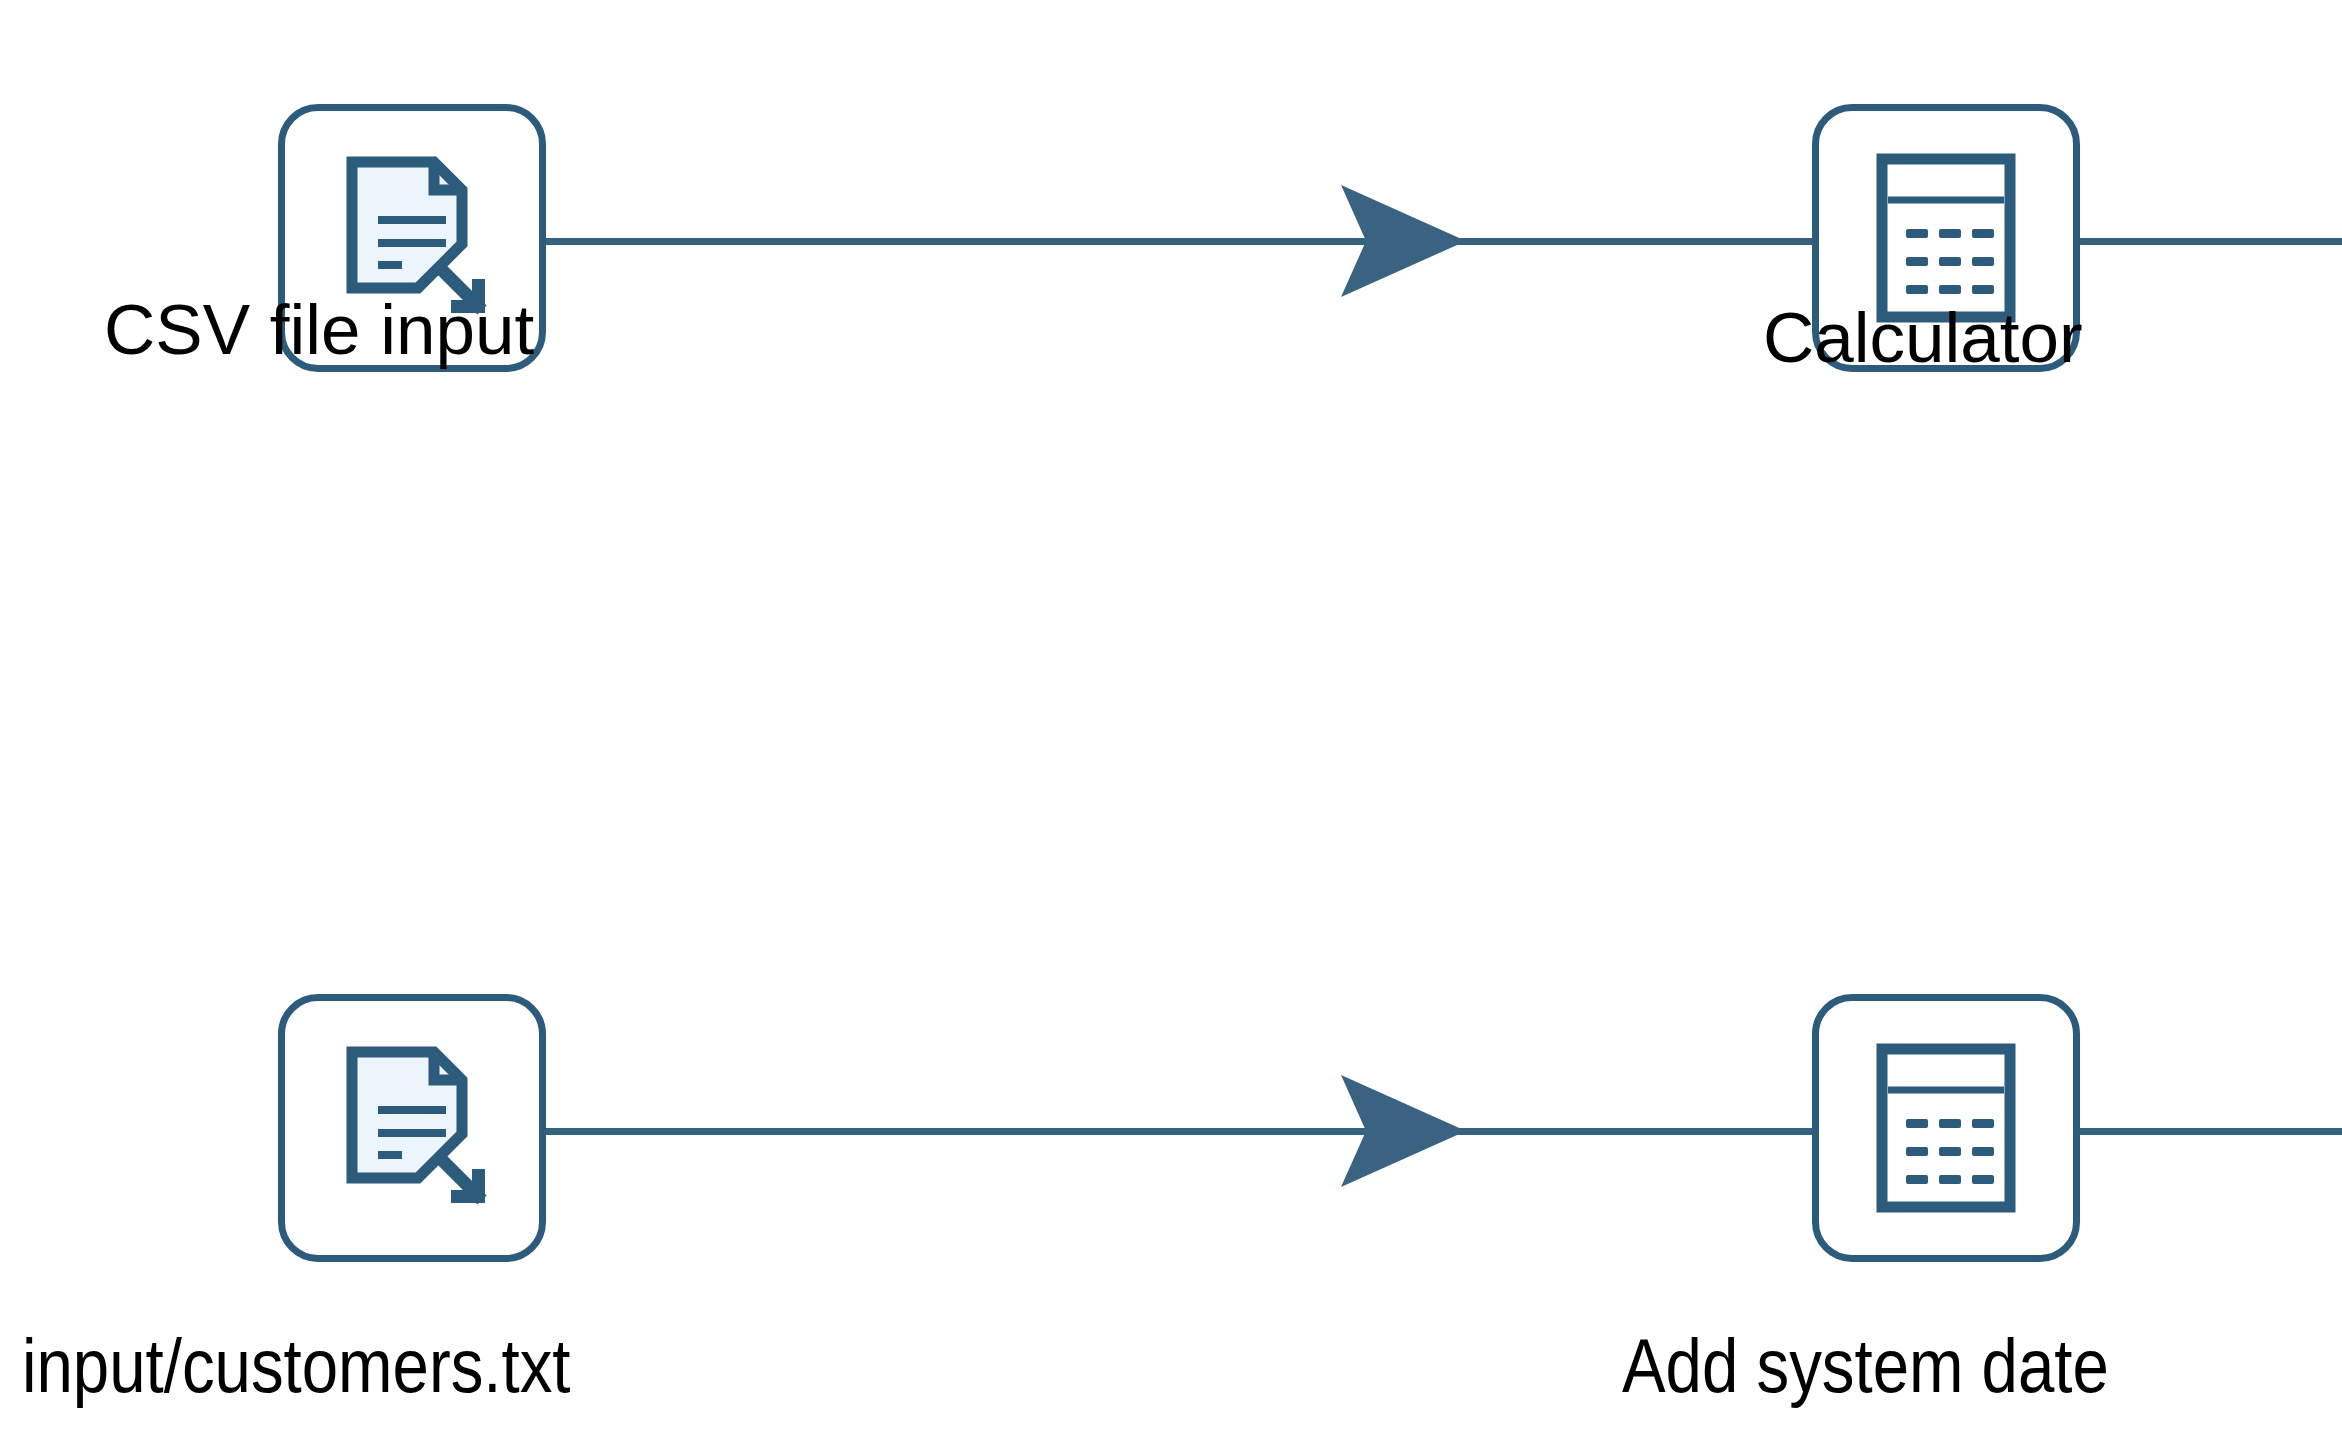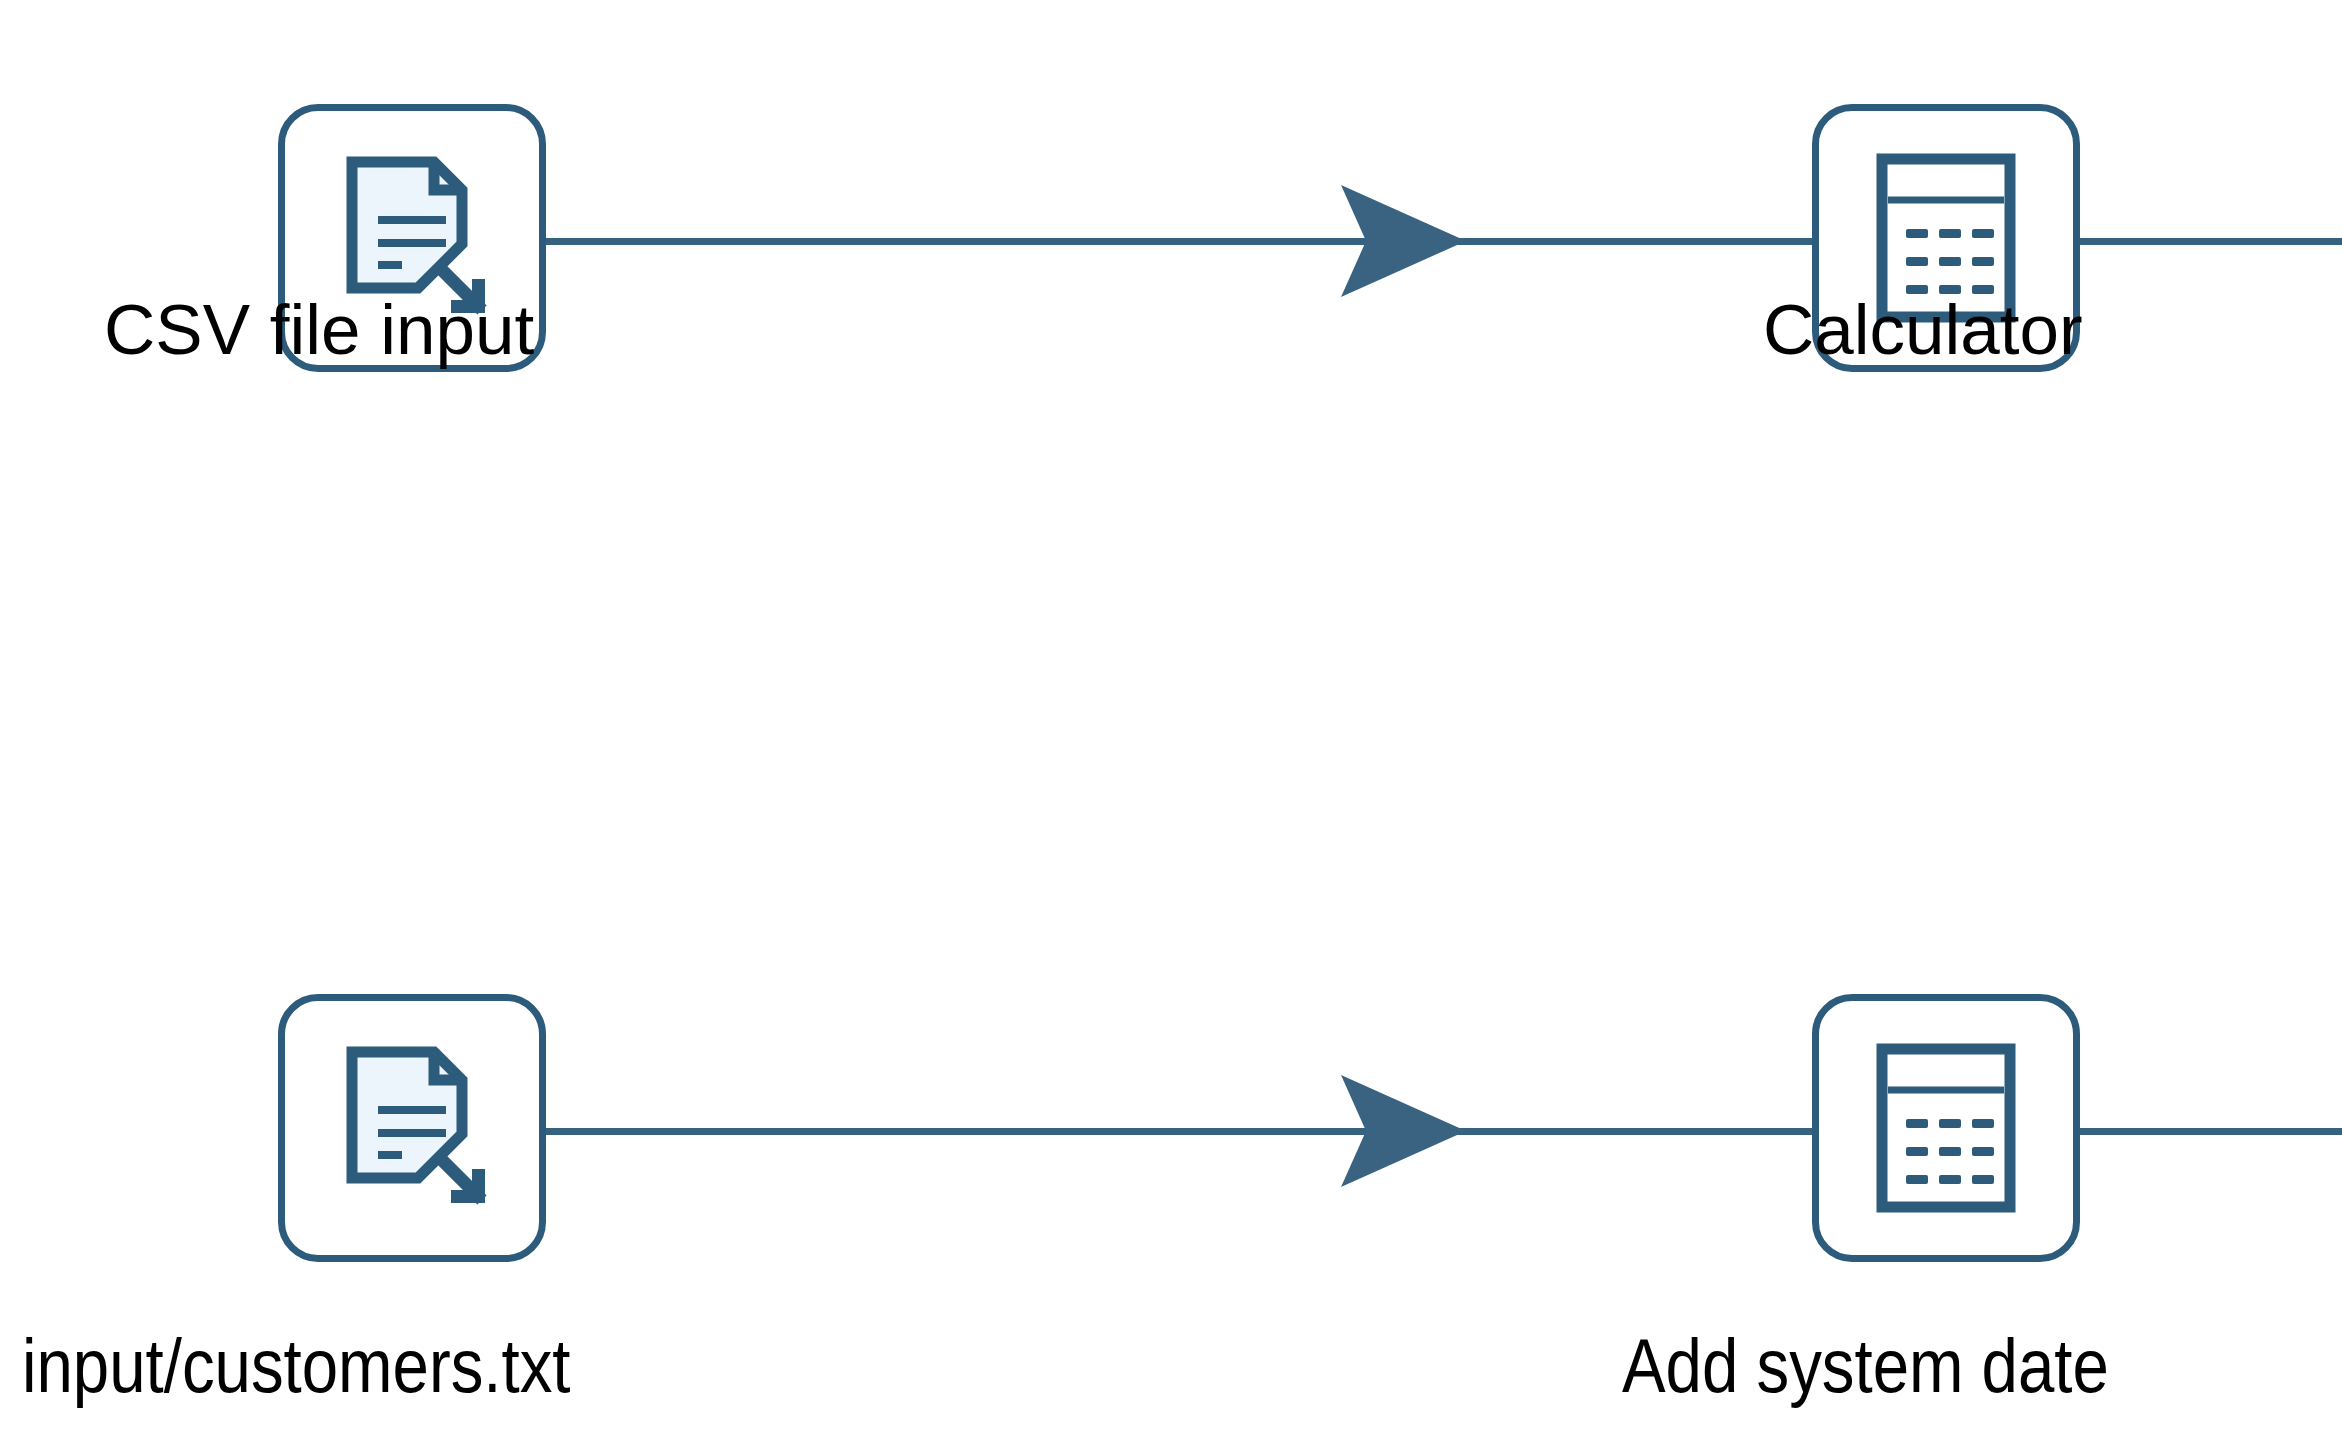--- a/index.html
+++ b/index.html
@@ -121,21 +121,21 @@
           <rect x="30" y="132" width="22" height="9" rx="2"></rect>
           <rect x="63" y="132" width="22" height="9" rx="2"></rect>
           <rect x="96" y="132" width="22" height="9" rx="2"></rect>
         </g>
       </svg>
     </div>
   </div>
 
   <div class="conn" style="left:2080px; top:222px; width:262px;"></div>
 
-  <div class="label wide" style="left:1763px; top:278px;">Calculator</div>
+  <div class="label wide" style="left:1763px; top:286px;">Calculator</div>
 
   <div class="conn" style="left:545px; top:1112px; width:1270px;"></div>
 
   <div class="arrowhead" style="left:1336px; top:1056px;">
     <svg viewBox="0 0 132 118" xmlns="http://www.w3.org/2000/svg">
       <path d="M 5 3 L 130 59 L 5 115 L 30 59 Z" fill="#3a6382"></path>
     </svg>
   </div>
 
   <div class="node" style="left:278px; top:978px;">

